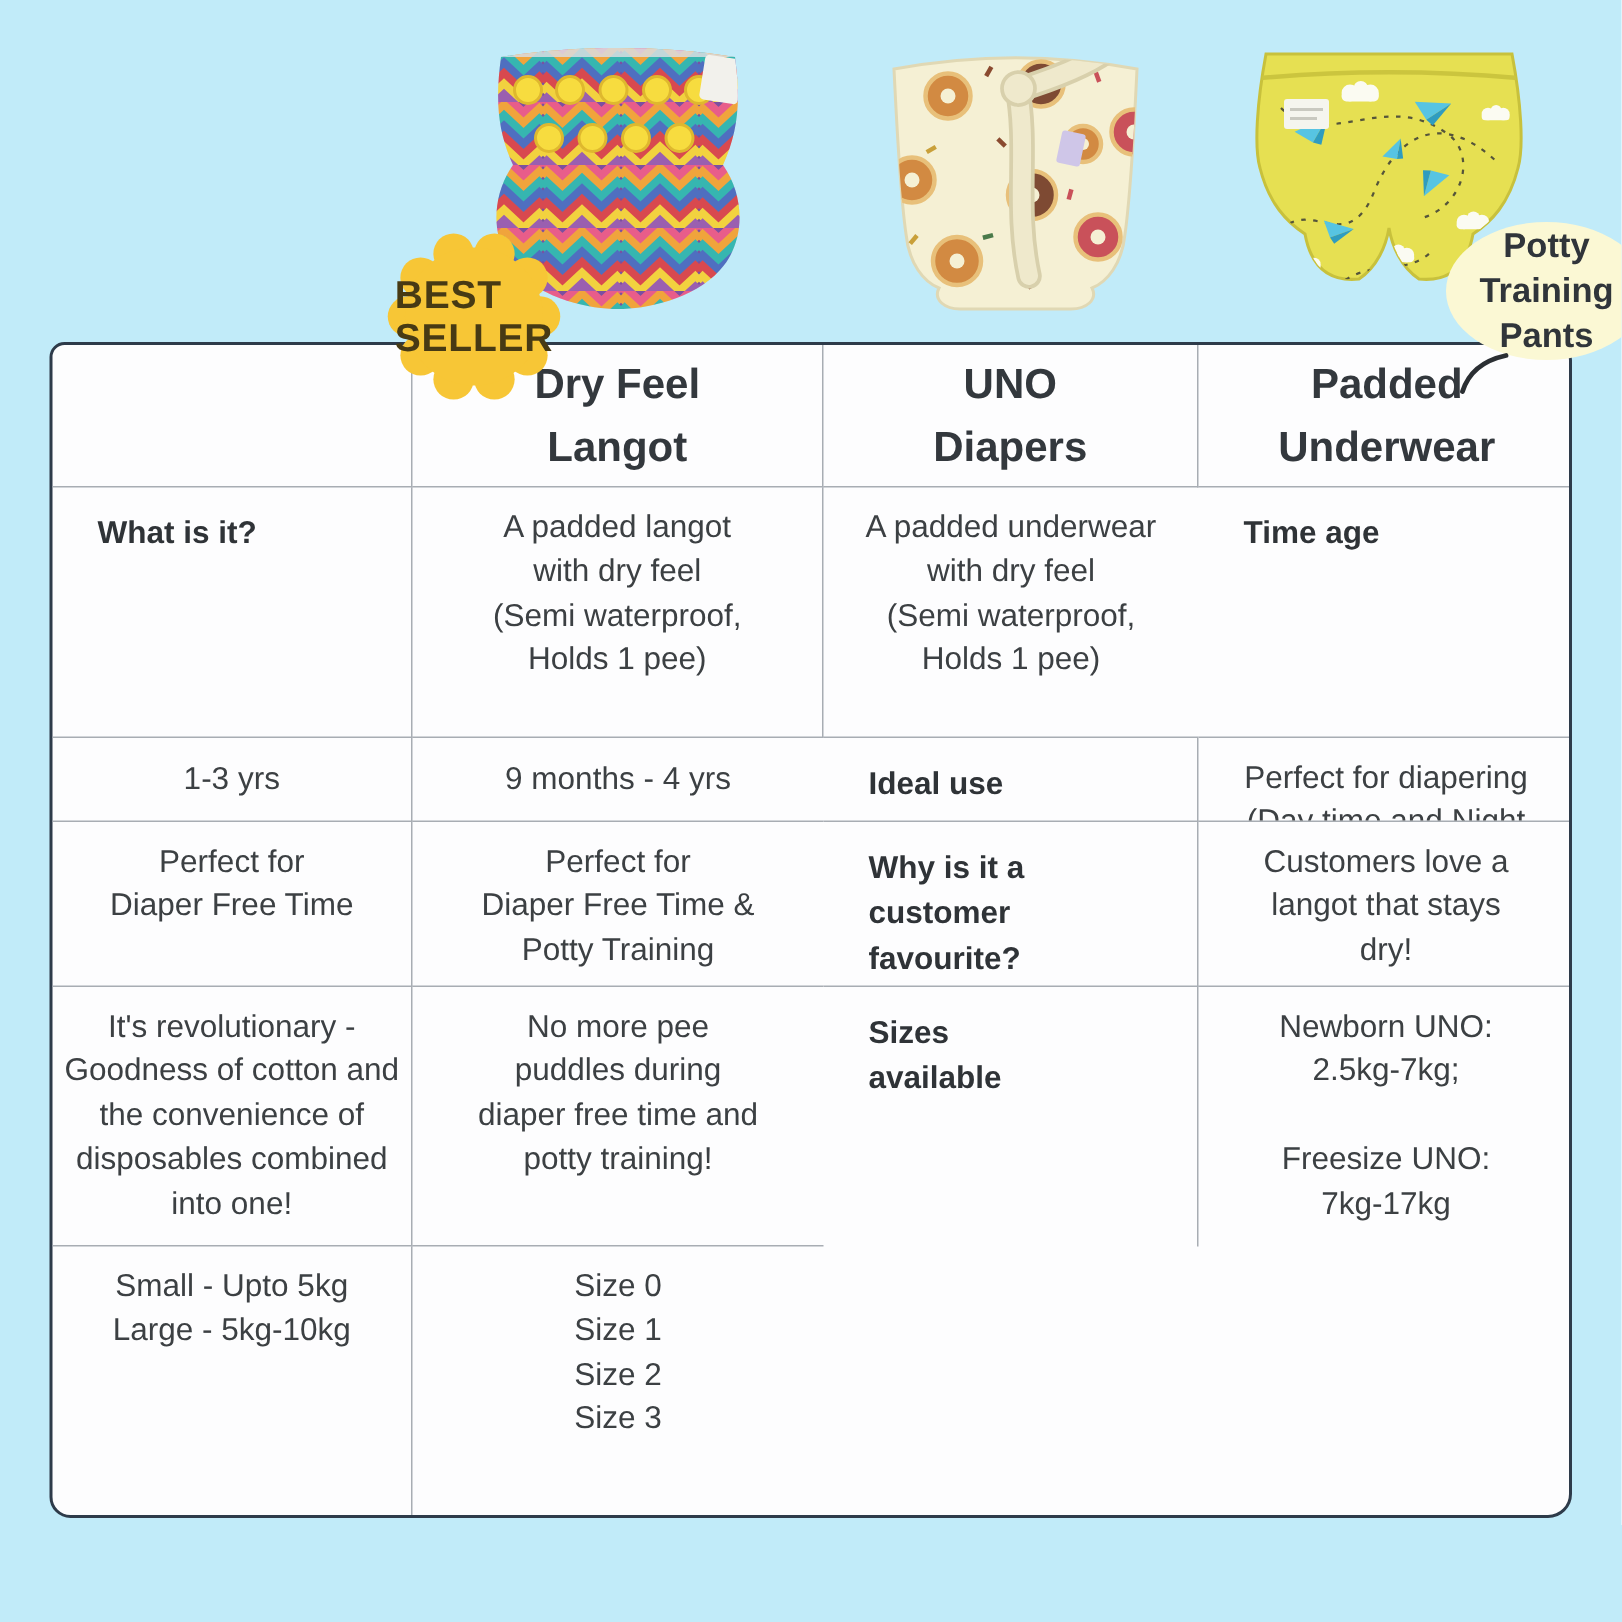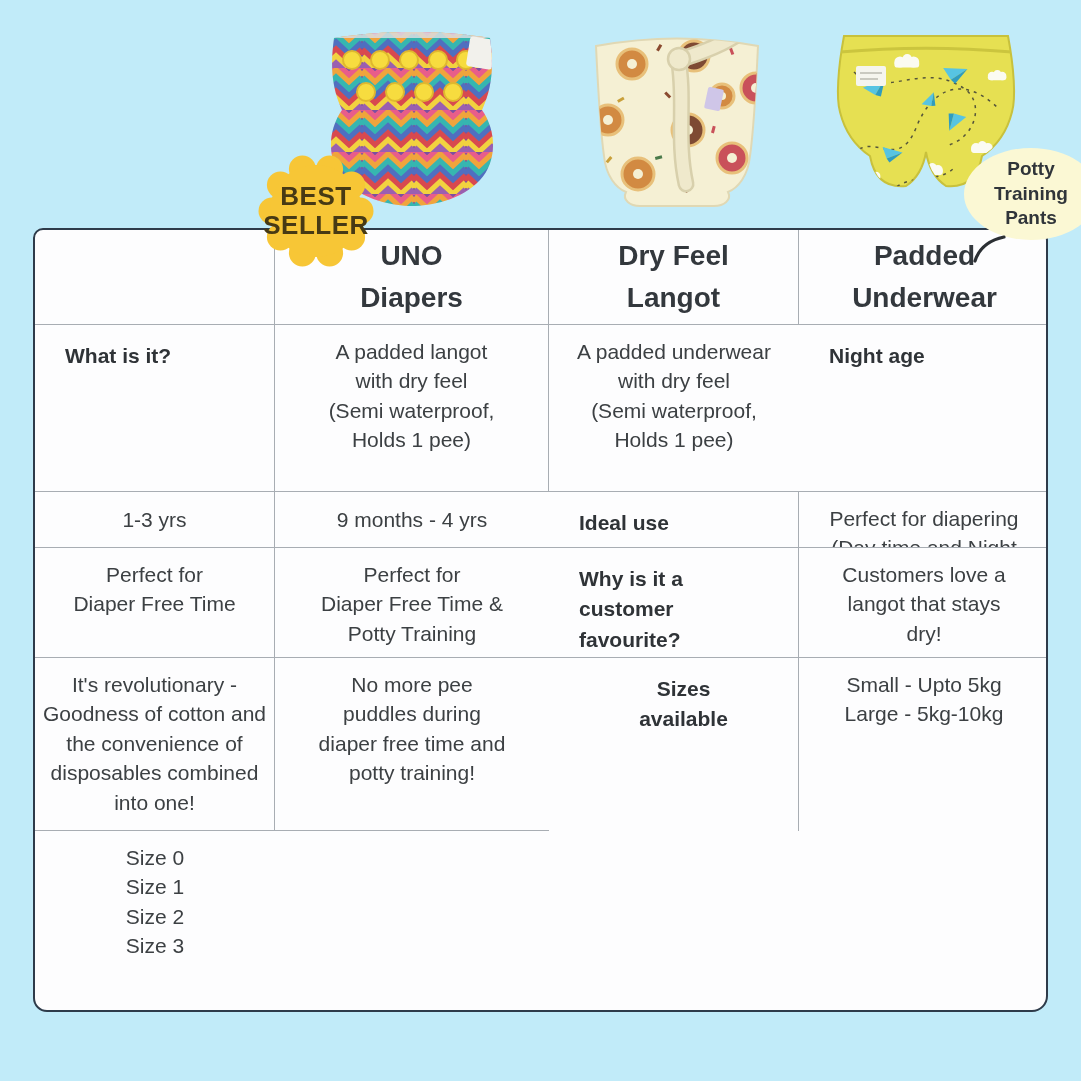--- a/index.html
+++ b/index.html
@@ -17,34 +17,34 @@
   #product-pants  { left: 826px; top: 28px; width: 198px; height: 178px; }
 
   
   .badge-best {
     position: absolute; left: 256px; top: 150px;
     width: 120px; height: 122px; z-index: 5;
   }
   .badge-best .badge-text {
     position: absolute; inset: 0;
     display: flex; align-items: center; justify-content: center;
-    text-align: center; white-space: pre-line;
+    white-space: pre-line;
     font-weight: bold; font-size: 26px; line-height: 1.12;
     color: #473a14; letter-spacing: 0.5px;
   }
   .badge-potty {
     position: absolute; left: 964px; top: 148px;
     width: 134px; height: 92px; z-index: 5;
     background: #fbf8d4;
     border-radius: 50%;
     display: flex; align-items: center; justify-content: center;
   }
   .badge-potty .badge-text {
     text-align: center; white-space: pre-line;
-    font-weight: bold; font-size: 19px; line-height: 1.3;
+    font-weight: bold; font-size: 23px; line-height: 1.3;
     color: #30353a;
   }
   .arrow-padded { position: absolute; left: 972px; top: 234px; z-index: 6; }
 
   
   .cmp-table {
     position: absolute; left: 33px; top: 228px; z-index: 2;
     width: 1015px; height: 784px;
     box-sizing: border-box;
     background: #fdfdfe;
@@ -57,21 +57,21 @@
     color: #3c4043;
   }
   .cell {
     box-sizing: border-box;
     border-right: 1.5px solid #a8adb3;
     border-bottom: 1.5px solid #a8adb3;
     white-space: pre-line;
     overflow: hidden;
   }
   .cell.last-col { border-right: none; }
-  .cell.last-row { border-bottom: none; text-align: center; }
+  .cell.last-row { border-bottom: none; }
   .hdr {
     display: flex; align-items: center; justify-content: center;
     text-align: center;
     font-weight: bold; font-size: 28px; line-height: 1.5;
     color: #33383d;
   }
   .rowlab {
     padding: 16px 10px 0 30px;
     font-weight: bold; font-size: 21px; line-height: 1.45;
     color: #2f3337;
@@ -244,38 +244,38 @@
 Pants</div>
 </div>
 
 <svg class="arrow-padded" width="38" height="30" viewBox="0 0 38 30">
   <path d="M3,27 Q9,8 32,3" stroke="#2b2f33" stroke-width="3.2" fill="none" stroke-linecap="round"></path>
 </svg>
 
 <div class="cmp-table">
 
   <div class="cell hdr"></div>
+  <div class="cell hdr">Dry Feel
+Langot</div>
   <div class="cell hdr">UNO
 Diapers</div>
-  <div class="cell hdr">Dry Feel
-Langot</div>
   <div class="cell hdr last-col">Padded
 Underwear</div>
 
   <div class="cell rowlab">What is it?</div>
   <div class="cell body-cell">A padded langot
 with dry feel
 (Semi waterproof,
 Holds 1 pee)</div>
   <div class="cell body-cell last-col">A padded underwear
 with dry feel
 (Semi waterproof,
 Holds 1 pee)</div>
 
-  <div class="cell rowlab">Night age</div>
+  <div class="cell rowlab">Time age</div>
   <div class="cell body-cell vcenter">1-3 yrs</div>
   <div class="cell body-cell vcenter last-col">9 months - 4 yrs</div>
 
   <div class="cell rowlab">Ideal use</div>
   <div class="cell body-cell">Perfect for diapering
 (Day time and Night
 time)</div>
   <div class="cell body-cell">Perfect for
 Diaper Free Time</div>
   <div class="cell body-cell last-col">Perfect for
@@ -293,19 +293,24 @@
 the convenience of
 disposables combined
 into one!</div>
   <div class="cell body-cell last-col">No more pee
 puddles during
 diaper free time and
 potty training!</div>
 
   <div class="cell rowlab last-row">Sizes
 available</div>
+  <div class="cell body-cell last-row">Newborn UNO:
+2.5kg-7kg;
+
+Freesize UNO:
+7kg-17kg</div>
   <div class="cell body-cell last-row">Small - Upto 5kg
 Large - 5kg-10kg</div>
   <div class="cell body-cell last-row last-col">Size 0
 Size 1
 Size 2
 Size 3</div>
 </div>
 
 </body></html>

